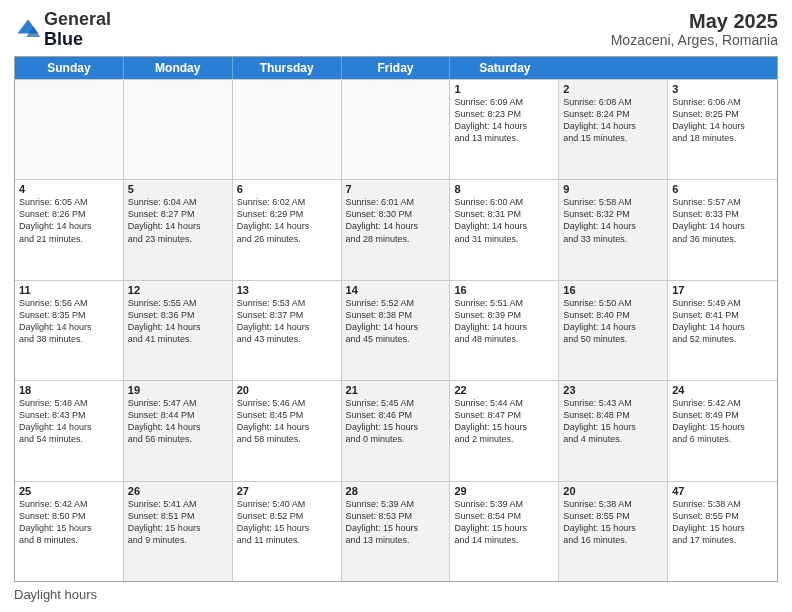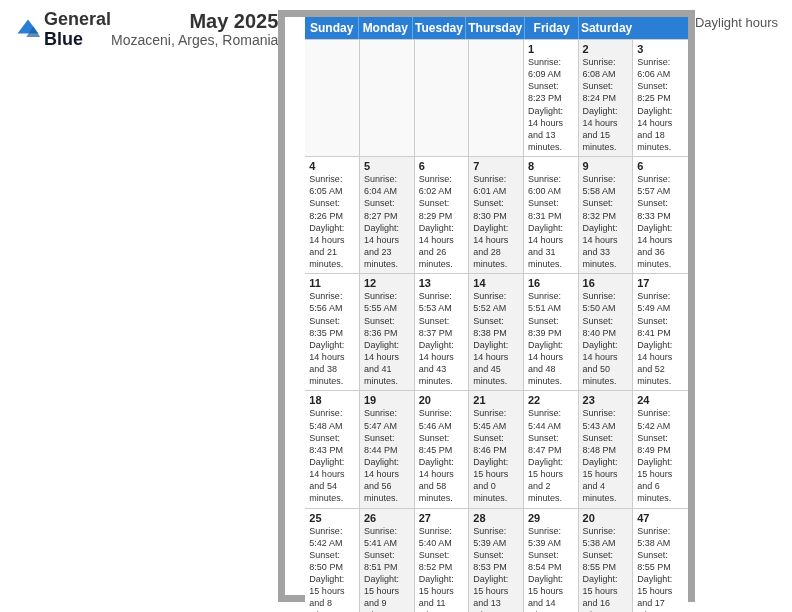--- a/index.html
+++ b/index.html
@@ -8,21 +8,21 @@
       background: #fff;
       width: 792px;
       height: 612px;
       overflow: hidden;
     }
     .page {
       width: 792px;
       height: 612px;
       background: #fff;
       display: flex;
-      flex-direction: row;
+      flex-direction: column;
       padding: 10px 14px 10px 14px;
     }
     .header {
       display: flex;
       justify-content: space-between;
       align-items: flex-start;
       margin-bottom: 6px;
     }
     .logo {
       display: flex;
@@ -50,22 +50,21 @@
       line-height: 1.1;
     }
     .subtitle {
       font-size: 14px;
       color: #555;
     }
     .calendar {
       flex: 1;
       display: flex;
       flex-direction: column;
-      border: 7px solid #a3a3a3;
-      padding-left: 20px;
+      border: 1px solid #a3a3a3;
     }
     .cal-header {
       display: grid;
       grid-template-columns: repeat(7, 1fr);
       background: #2a7fd4;
     }
     .cal-header-cell {
       color: #fff;
       font-size: 12px;
       font-weight: bold;
@@ -133,21 +132,20 @@
     <div class="title-block">
       <div class="month-title">May 2025</div>
       <div class="subtitle">Mozaceni, Arges, Romania</div>
     </div>
   </div>
 
   <div class="calendar">
     <div class="cal-header" id="cal-header-row">
         <div class="cal-header-cell">Sunday</div>
         <div class="cal-header-cell">Monday</div>
-        <div class="cal-header-cell">Tuesday</div>
         <div class="cal-header-cell">Thursday</div>
         <div class="cal-header-cell">Friday</div>
         <div class="cal-header-cell">Saturday</div>
       </div>
     <div class="cal-body" id="cal-body">
         <div class="cal-row">
           <div class="cal-cell empty"></div>
           <div class="cal-cell empty"></div>
           <div class="cal-cell empty"></div>
           <div class="cal-cell empty"></div>

